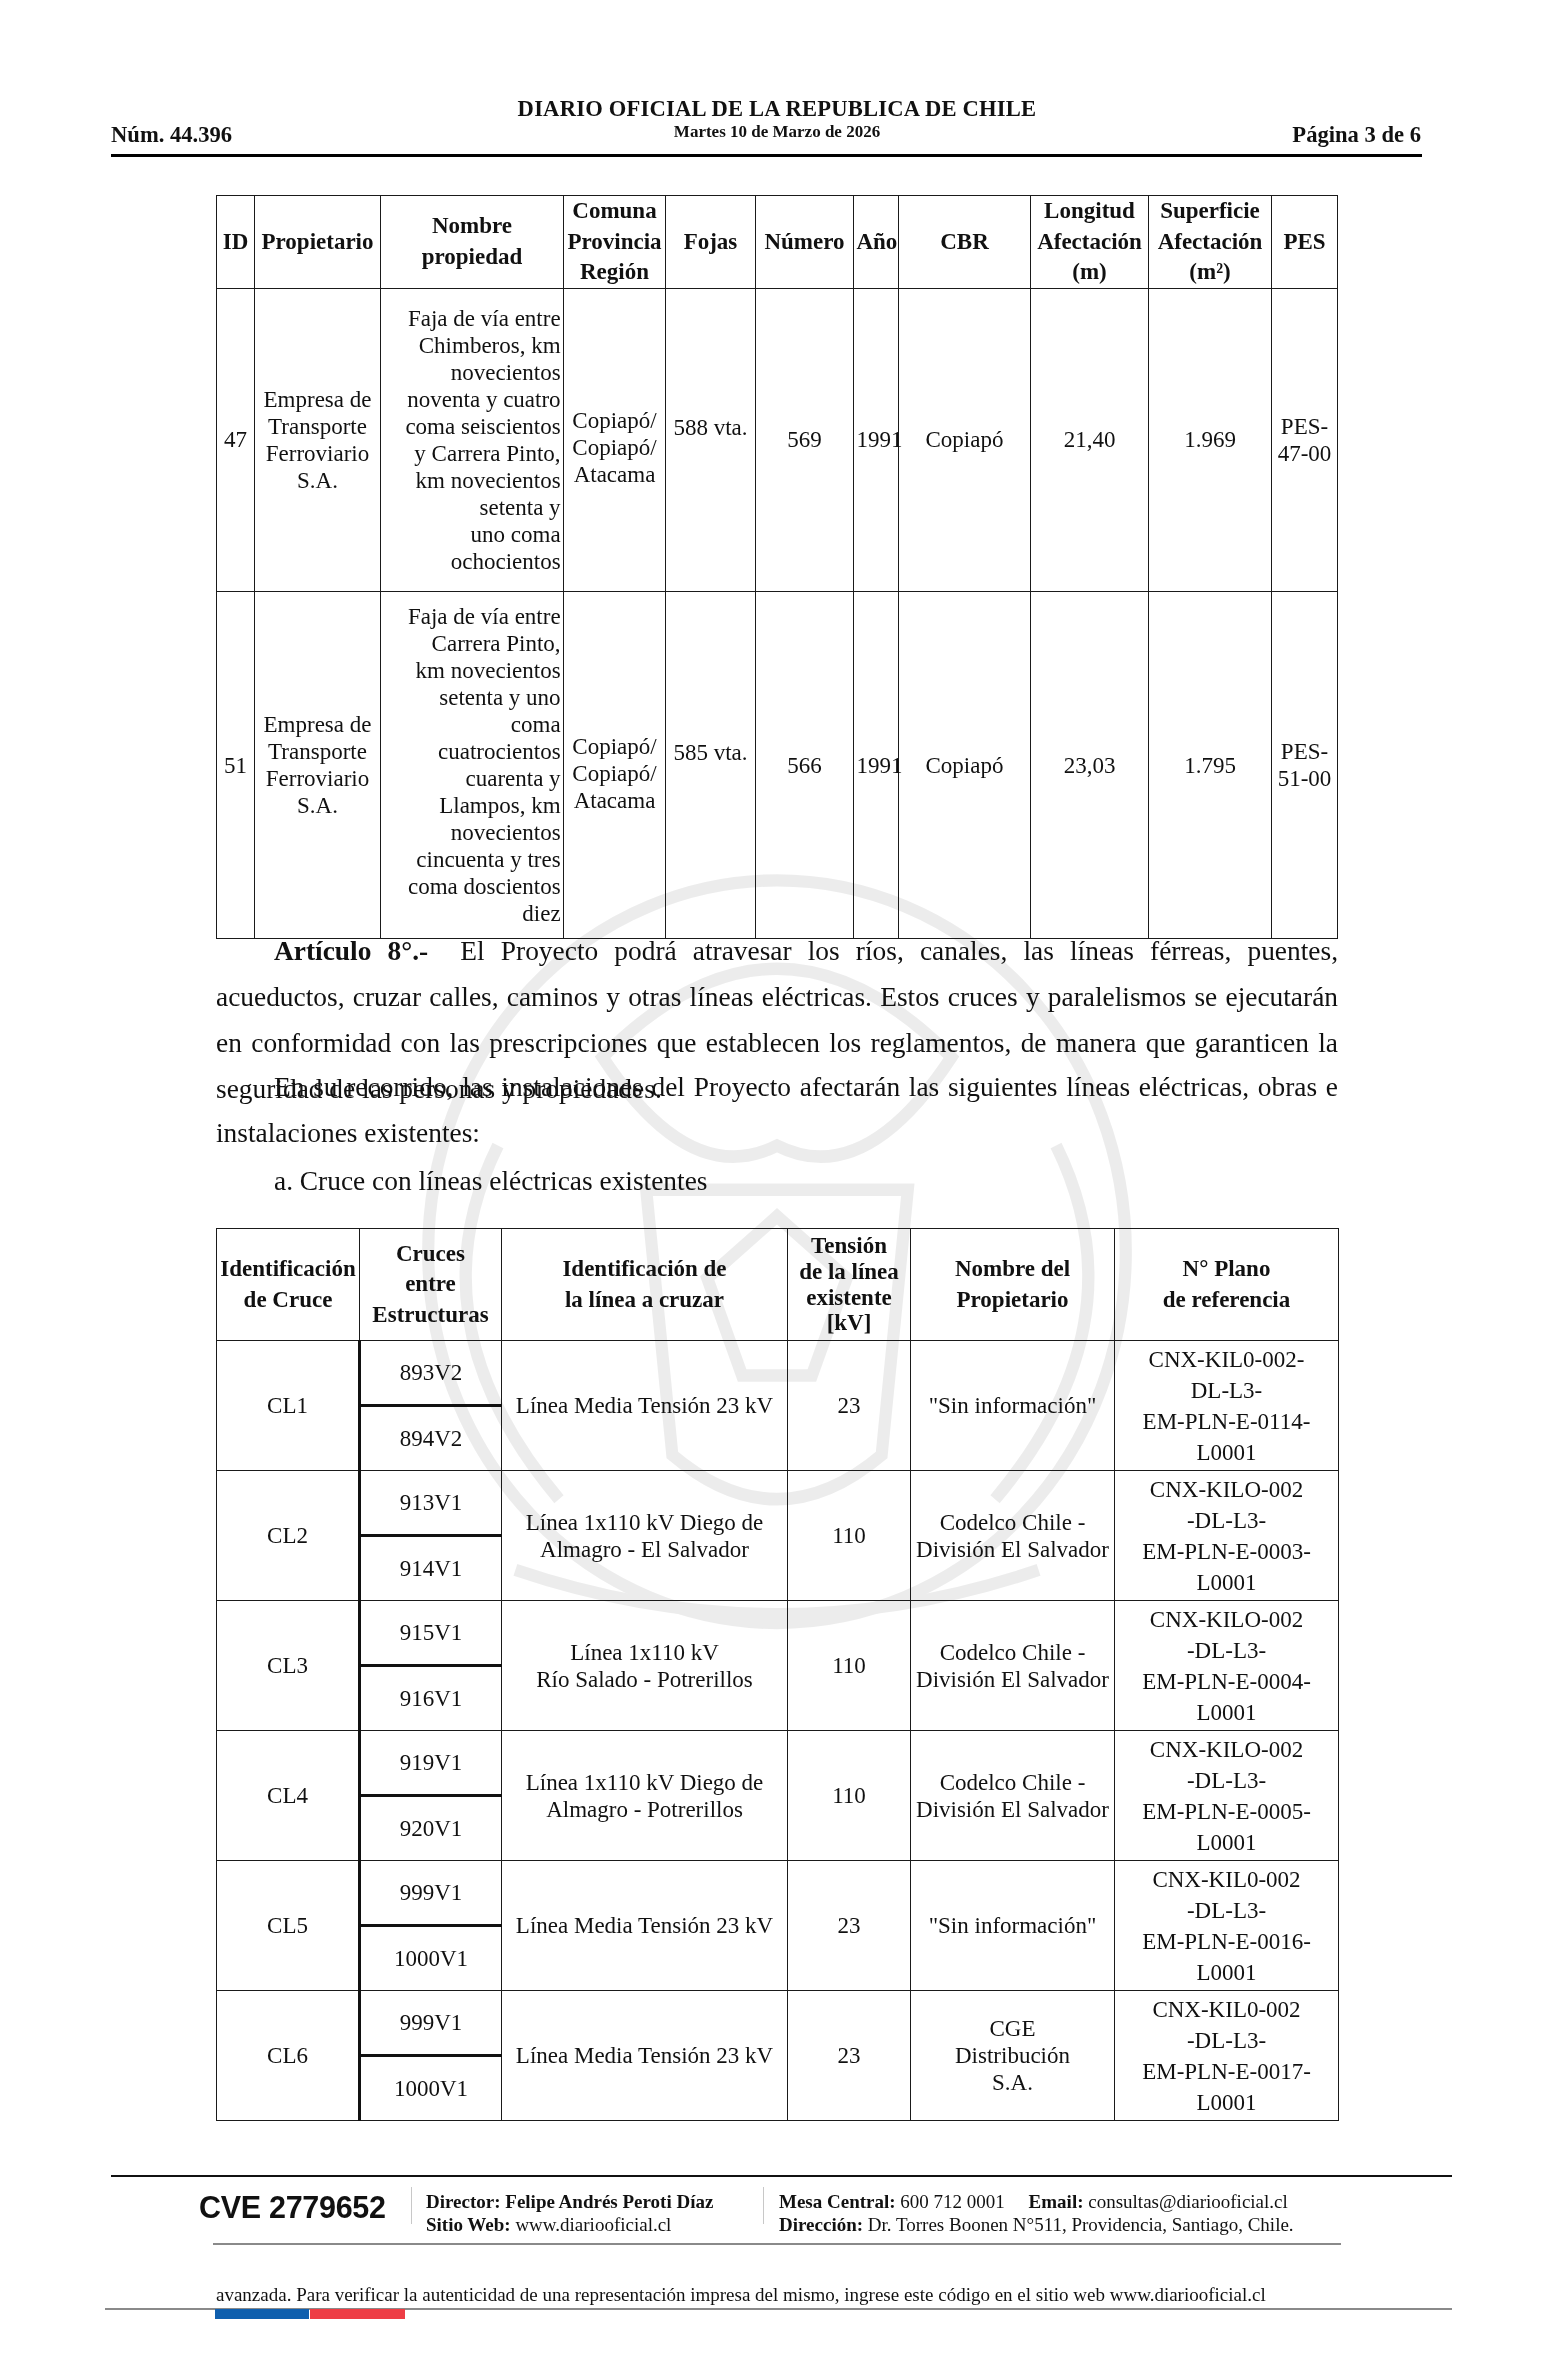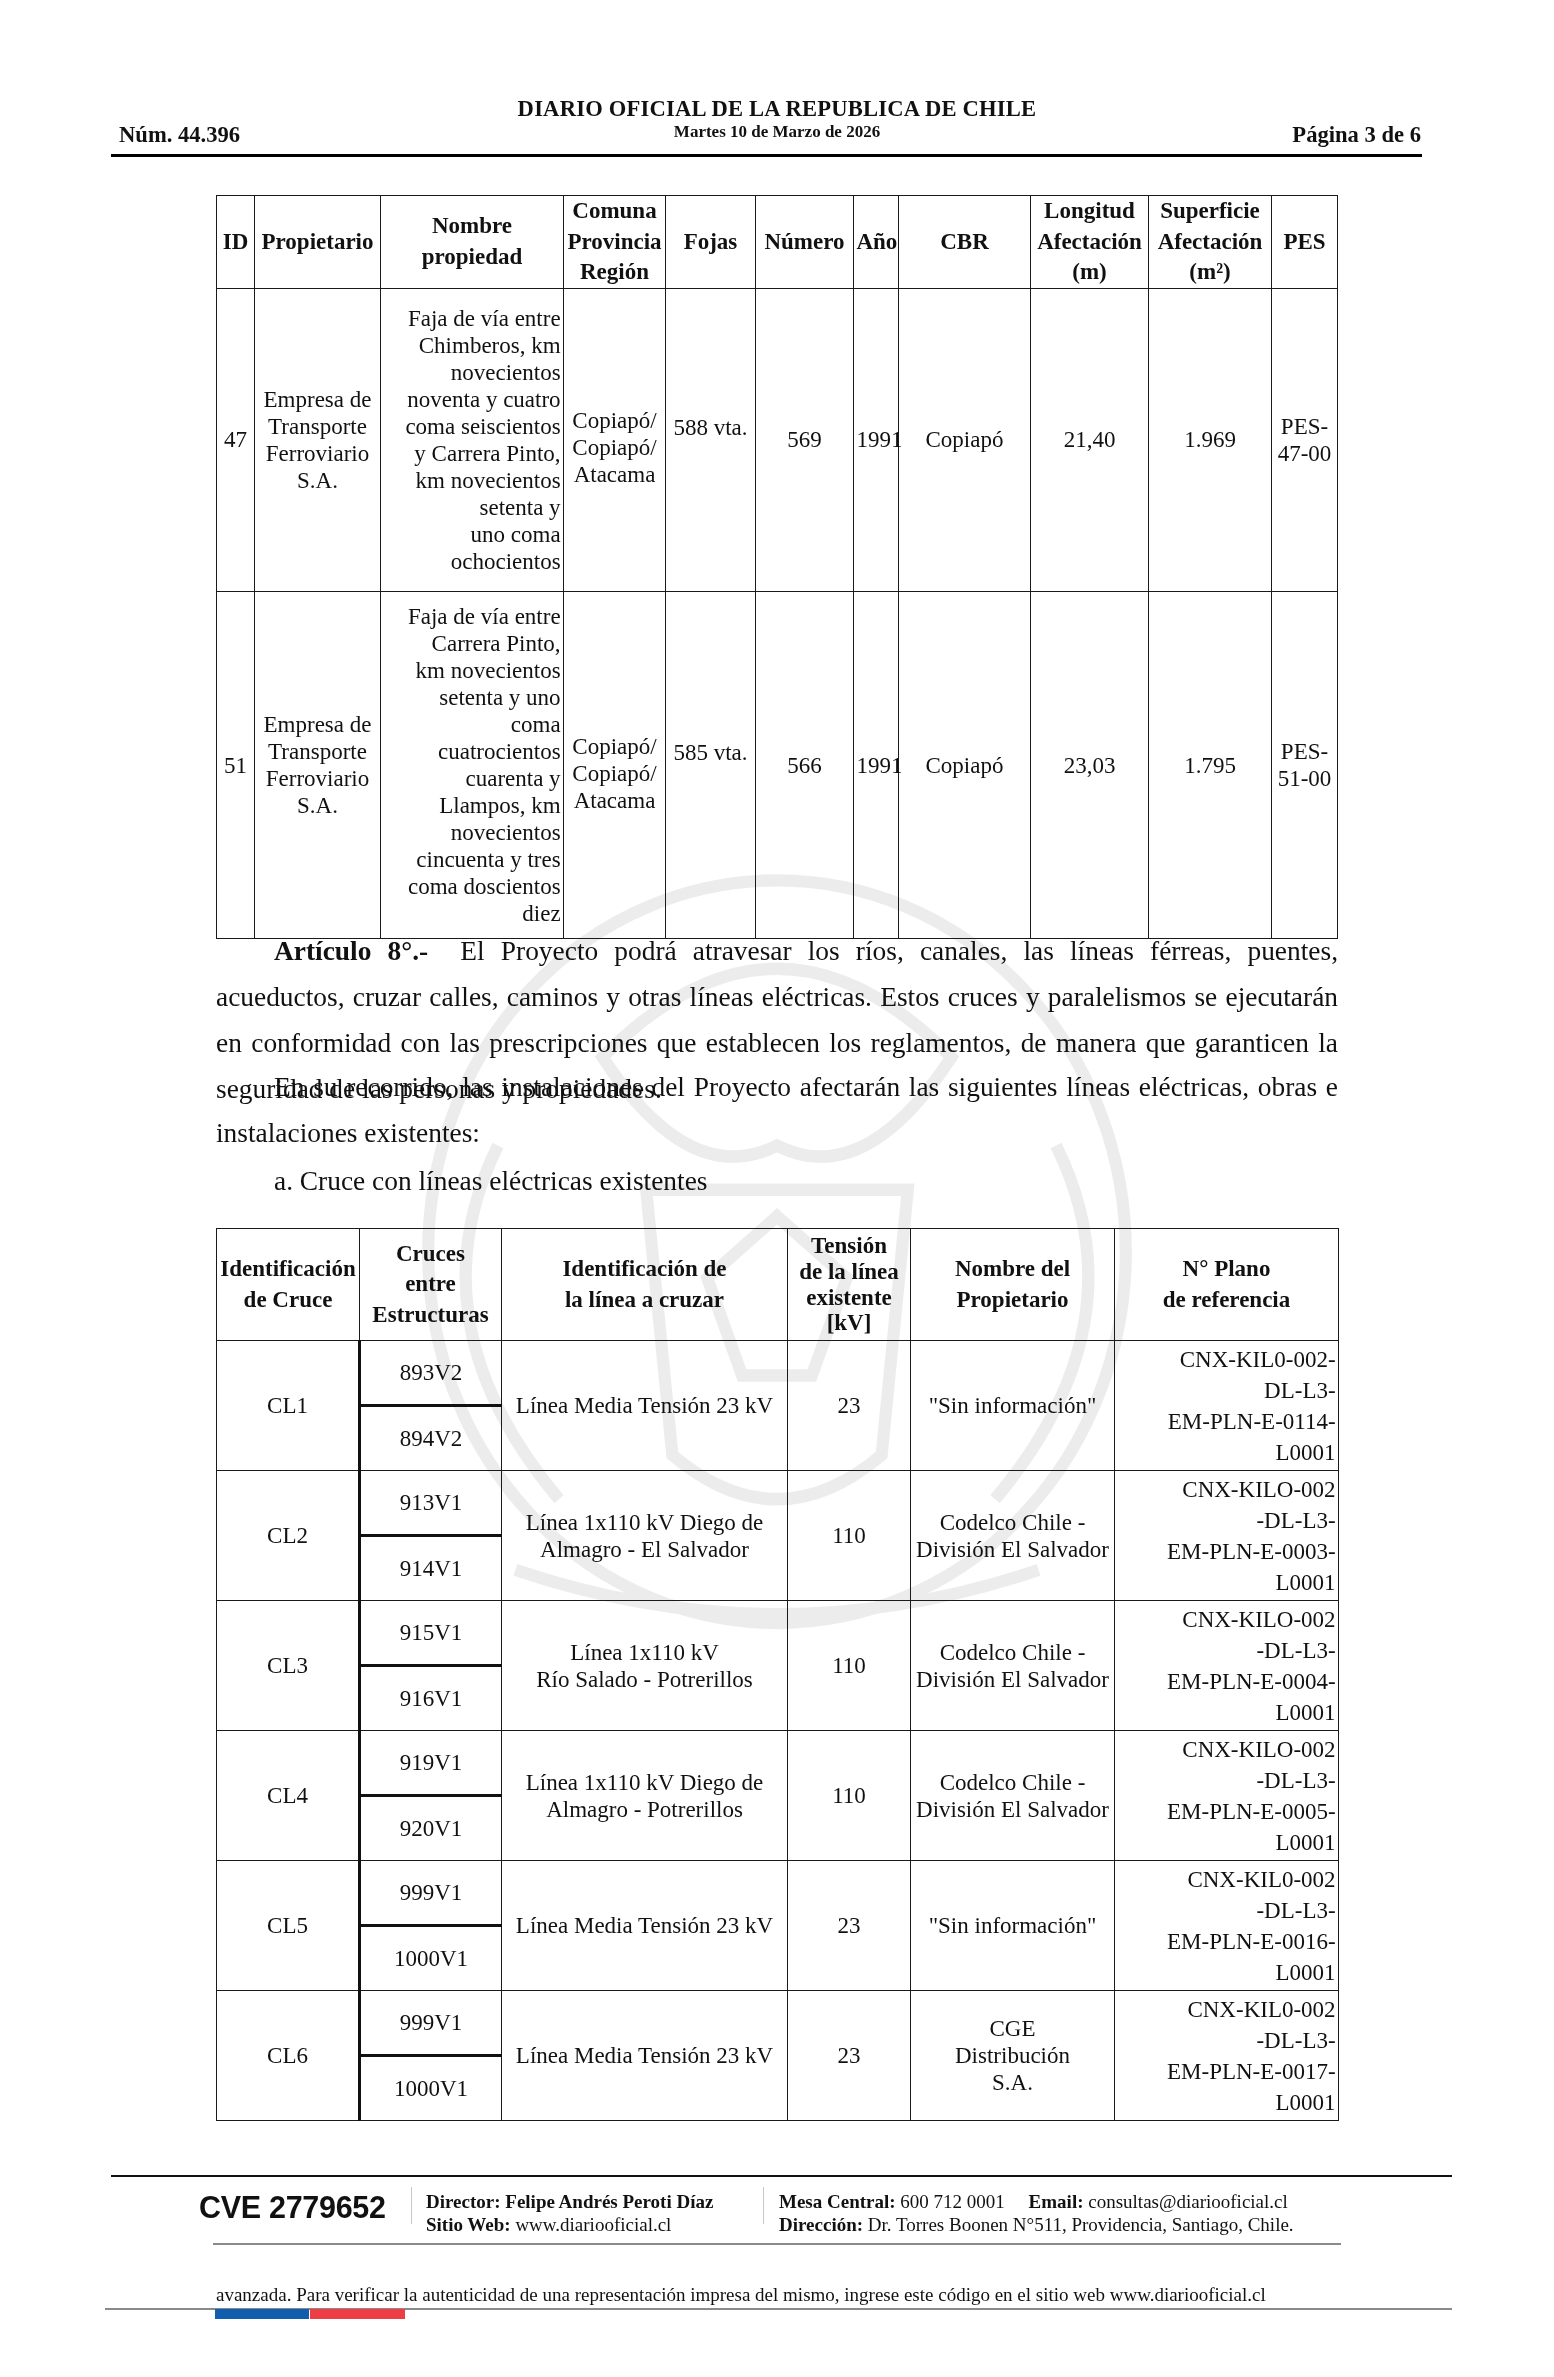--- a/index.html
+++ b/index.html
@@ -7,21 +7,21 @@
     width: 1554px; height: 2377px; position: relative; overflow: hidden;
     font-family: "Liberation Serif", "DejaVu Serif", serif; color: #111;
   }
   .abs { position: absolute; }
 
   
   .watermark { position: absolute; left: 341px; top: 792px; width: 872px; height: 884px; opacity: 0.07; pointer-events: none; }
 
   
   .hdr-title { left: 0; width: 1554px; top: 96px; text-align: center; font-weight: bold; font-size: 22.6px; letter-spacing: 0.2px; }
-  .hdr-num { left: 119px; top: 122px; font-weight: bold; font-size: 22.6px; }
+  .hdr-num { left: 111px; top: 122px; font-weight: bold; font-size: 22.6px; }
   .hdr-date { left: 0; width: 1554px; top: 122px; text-align: center; font-weight: bold; font-size: 17px; }
   .hdr-page { right: 133px; top: 122px; font-weight: bold; font-size: 22.6px; }
   .hdr-rule { left: 111px; width: 1311px; top: 154px; height: 3px; background: #000; }
 
   
   table { border-collapse: collapse; position: absolute; table-layout: fixed; }
   td, th { border: 1.8px solid #1a1a1a; text-align: center; vertical-align: middle; padding: 0 2.4px; line-height: 27px; }
   th { font-weight: bold; font-size: 23px; }
   td { font-weight: normal; font-size: 23px; }
 
@@ -31,21 +31,21 @@
   #t1 .r51 td { height: 322px; }
   #t1 td.nombre { line-height: 27px; font-size: 23px; text-align: right; }
   #t1 td.fojas { vertical-align: middle; padding-bottom: 24.4px; }
   #t1 td.comuna { padding-top: 16px; }
 
   #t2 { left: 216px; top: 1228px; width: 1122px; }
   #t2 thead th { height: 111px; line-height: 30.5px; }
   #t2 td { height: 128px; }
   #t2 td.sub { height: 63px; padding: 0; text-align: center; }
   #t2 td.subtop { border-bottom: 3px solid #111; }
-  #t2 td.ref { line-height: 31px; text-align: right; }
+  #t2 td.ref { line-height: 31px; }
   #t2 td.sub-left { border-left: 3px solid #111; }
 
   
   .para { left: 216px; width: 1122px; font-size: 27.4px; line-height: 46px; text-align: justify; }
   .para .indent { display: inline-block; width: 58px; }
   .para b { font-weight: bold; }
   .sec-a { left: 274px; top: 1166px; font-size: 27.4px; }
 
   
   .ft-rule-top { left: 111px; width: 1341px; top: 2175px; height: 2.4px; background: #111; }

